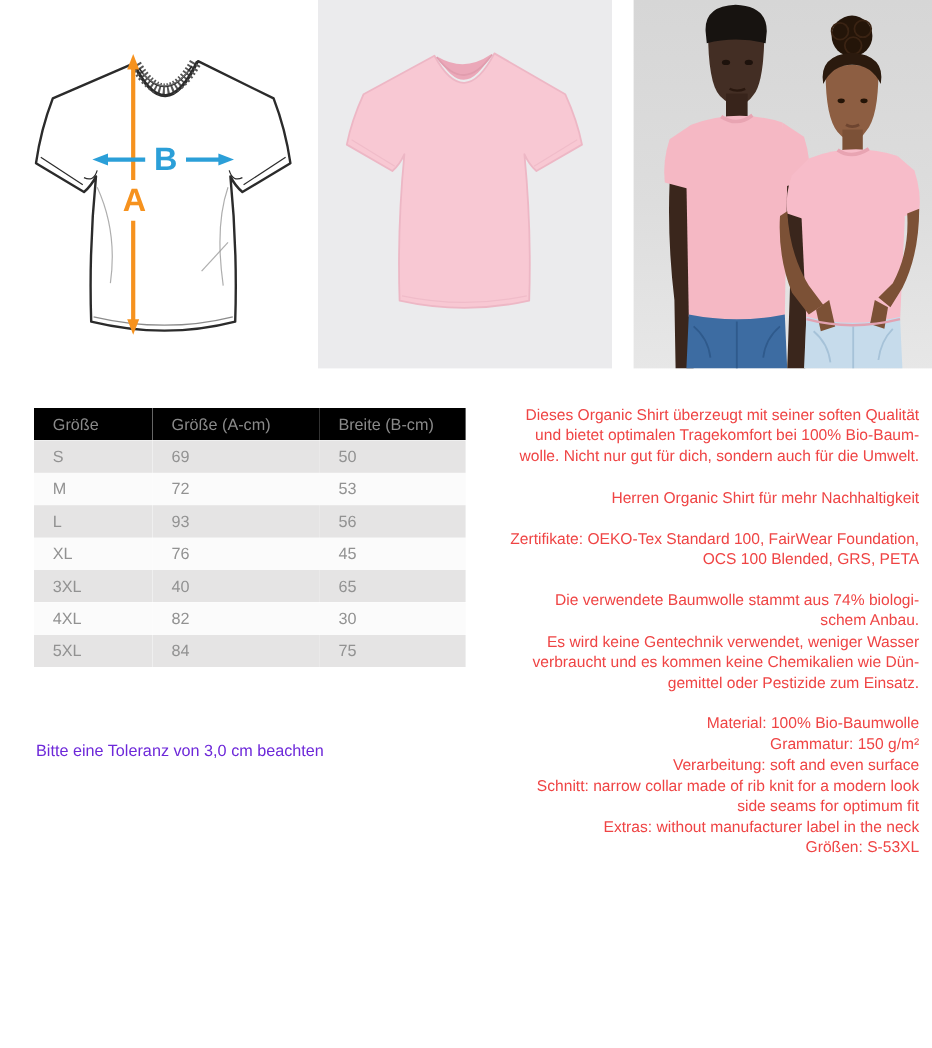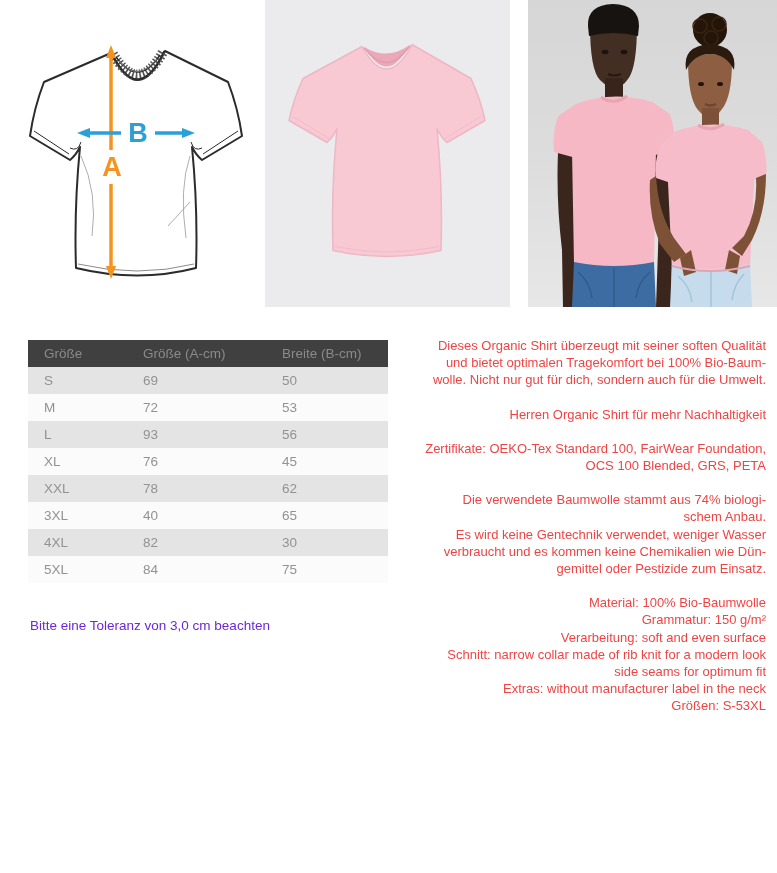--- a/index.html
+++ b/index.html
@@ -16,21 +16,21 @@
 
   table.size-table{
     position:absolute; left:28px; top:340px; width:360px;
     border-collapse:collapse; table-layout:fixed; font-size:13.5px;
   }
   table.size-table th, table.size-table td{
     font-weight:normal; text-align:left; padding:0 0 0 16px; height:27px;
     overflow:hidden; white-space:nowrap;
   }
   table.size-table col.c1{ width:99px; } table.size-table col.c2{ width:139px; }
-  table.size-table thead tr{ background:#404040; color:#8a8a8a; }
+  table.size-table thead tr{ background:#000000; color:#8a8a8a; }
   table.size-table tbody{ color:#929292; }
   table.size-table tbody tr:nth-child(odd){ background:#e5e4e4; }
   table.size-table tbody tr:nth-child(even){ background:#fbfbfb; }
 
   .tolerance{ position:absolute; left:30px; top:618px; font-size:13.5px; color:#6d28d9; }
 
   .description{ position:absolute; left:410px; top:337px; width:356px;
     font-size:13px; line-height:17.2px; color:#ef4444;text-align:right; }
   .description p{ margin:0 0 17px 0; white-space:pre-wrap; }
 </style>
@@ -168,25 +168,20 @@
         <td>L</td>
         <td>93</td>
         <td>56</td>
       </tr>
       <tr>
         <td>XL</td>
         <td>76</td>
         <td>45</td>
       </tr>
       <tr>
-        <td>XXL</td>
-        <td>78</td>
-        <td>62</td>
-      </tr>
-      <tr>
         <td>3XL</td>
         <td>40</td>
         <td>65</td>
       </tr>
       <tr>
         <td>4XL</td>
         <td>82</td>
         <td>30</td>
       </tr>
       <tr>

